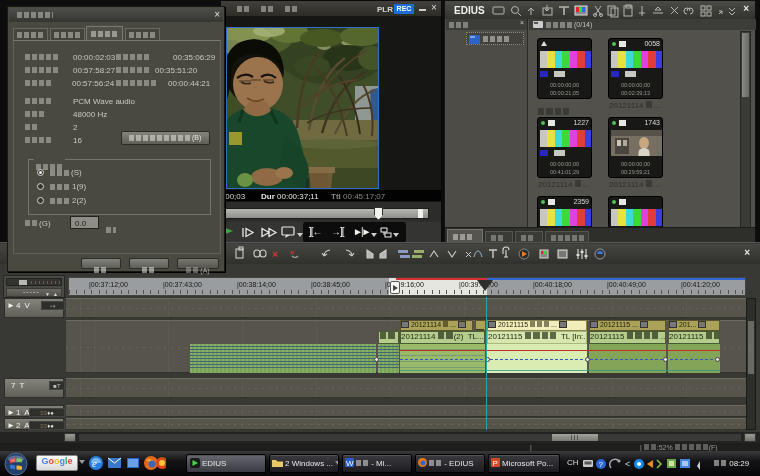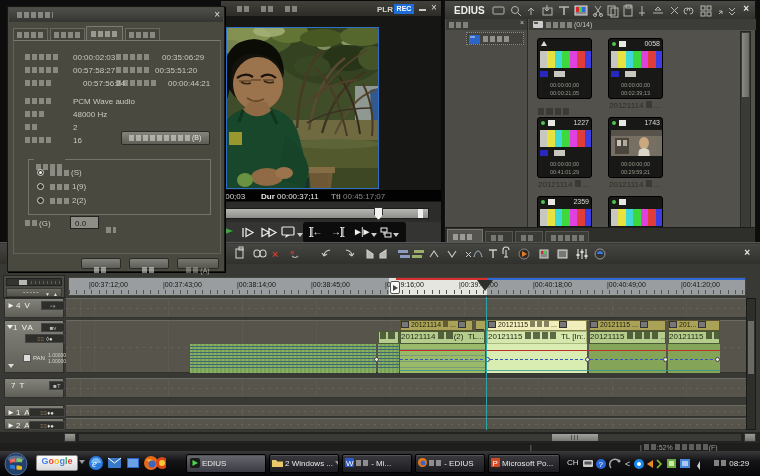--- a/index.html
+++ b/index.html
@@ -372,29 +372,20 @@
       </div>
     <div class="a" style="left:408px;top:2px;width:16px;height:11px;background:#2e2e2a;clip-path:polygon(0 0,100% 0,50% 100%)"></div>
   </div>
 
   <div class="thead" style="top:55px;height:20px">
       <span class="tlab">►4 V</span>
       <span class="tbtn" style="left:36px;width:24px;color:#777">▪●</span>
     </div>
   <div class="lane" style="top:55px;height:20px"></div>
 
-  <div class="thead" style="top:77px;height:53px">
-      <span class="tlab"><i class="dn"></i>1 VA</span>
-      <span class="tbtn" style="left:36px;width:24px">■v</span>
-      <span class="tbtn" style="left:20px;top:13px;width:40px;color:#8a7a62">≡≡ <i style="color:#ddd">◊●</i></span>
-    <span class="a" style="left:18px;top:33px;width:8px;height:8px;background:#ddd;border:1px solid #555"></span>
-    <span class="a" style="left:28px;top:34px;font-size:6px;color:#e0e0da">PAN</span>
-    <span class="a" style="left:43px;top:31px;font-size:5px;line-height:6px;color:#d0d0ca">1.00000<br>1.00000</span>
-    <span class="a" style="left:3px;top:43px;font-size:6px;color:#ddd"><i class="dn"></i></span>
-  </div>
   <div class="lane" style="top:77px;height:53px"></div>
 
   <div class="thead" style="top:135px;height:20px">
       <span class="tlab" style="left:6px">7 T</span>
       <span class="tbtn" style="left:44px;width:16px">■T</span>
     </div>
   <div class="lane" style="top:135px;height:20px"></div>
 
   <div class="thead" style="top:162px;height:12px">
       <span class="tlab">►1 A</span>
@@ -481,27 +472,27 @@
         <span class="k a" style="left:3px;top:3px;width:28px;color:#c8c8c0"></span>
       </div>
   </div>
 
   <div class="a" style="left:5px;top:33px;width:208px;height:214px;border:1px solid #63625a;border-top:1px solid #7a7a72"></div>
 
   <div class="a" style="left:0;top:0;width:218px;height:200px;color:#c4c4bc">
     <span class="k a" style="left:17px;top:47px;width:34px"></span>
       <span class="tc a" style="left:65px;top:46px">00:00:02:03</span>
     <span class="k a" style="left:108px;top:47px;width:34px"></span>
-      <span class="tc a" style="left:154px;top:46px">00:35:06:29</span>
+      <span class="tc a" style="left:165px;top:46px">00:35:06:29</span>
     <span class="k a" style="left:17px;top:60px;width:34px"></span>
       <span class="tc a" style="left:65px;top:59px">00:57:58:27</span>
     <span class="k a" style="left:108px;top:60px;width:34px"></span>
       <span class="tc a" style="left:147px;top:59px">00:35:51:20</span>
     <span class="k a" style="left:17px;top:73px;width:27px"></span>
-      <span class="tc a" style="left:75px;top:72px">00:57:56:24</span>
+      <span class="tc a" style="left:64px;top:72px">00:57:56:24</span>
     <span class="k a" style="left:108px;top:73px;width:41px"></span>
       <span class="tc a" style="left:160px;top:72px">00:00:44:21</span>
     <span class="k a" style="left:17px;top:91px;width:27px"></span>
       <span class="tc a" style="left:65px;top:90px">PCM Wave audio</span>
     <span class="k a" style="left:17px;top:104px;width:20px"></span>
       <span class="tc a" style="left:65px;top:103px">48000 Hz</span>
     <span class="k a" style="left:17px;top:117px;width:13px"></span>
       <span class="tc a" style="left:65px;top:116px">2</span>
     <span class="k a" style="left:17px;top:130px;width:27px"></span>
       <span class="tc a" style="left:65px;top:129px">16</span>

